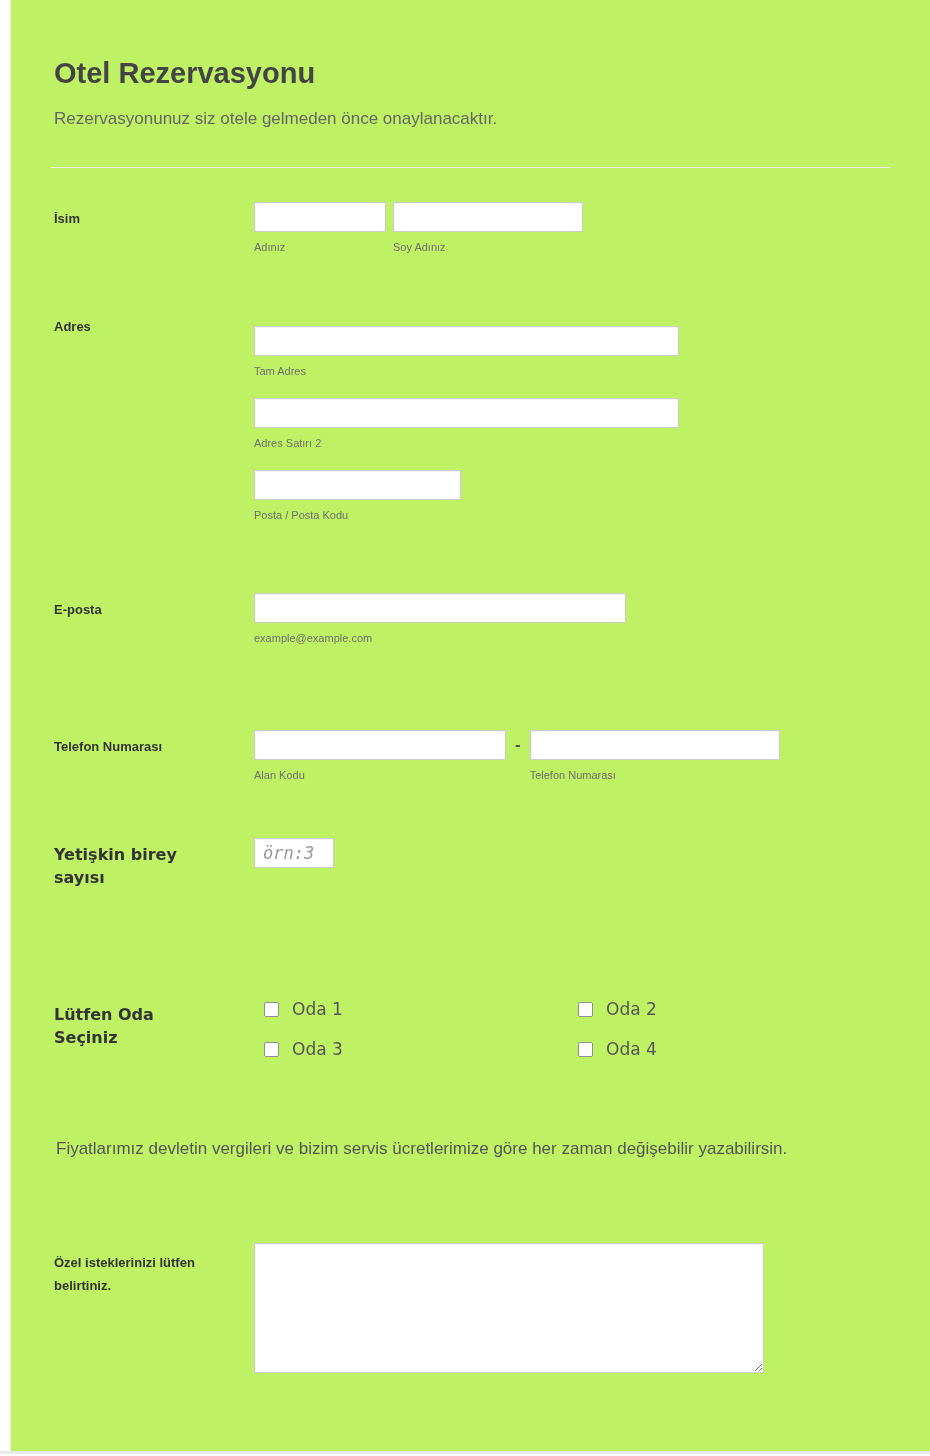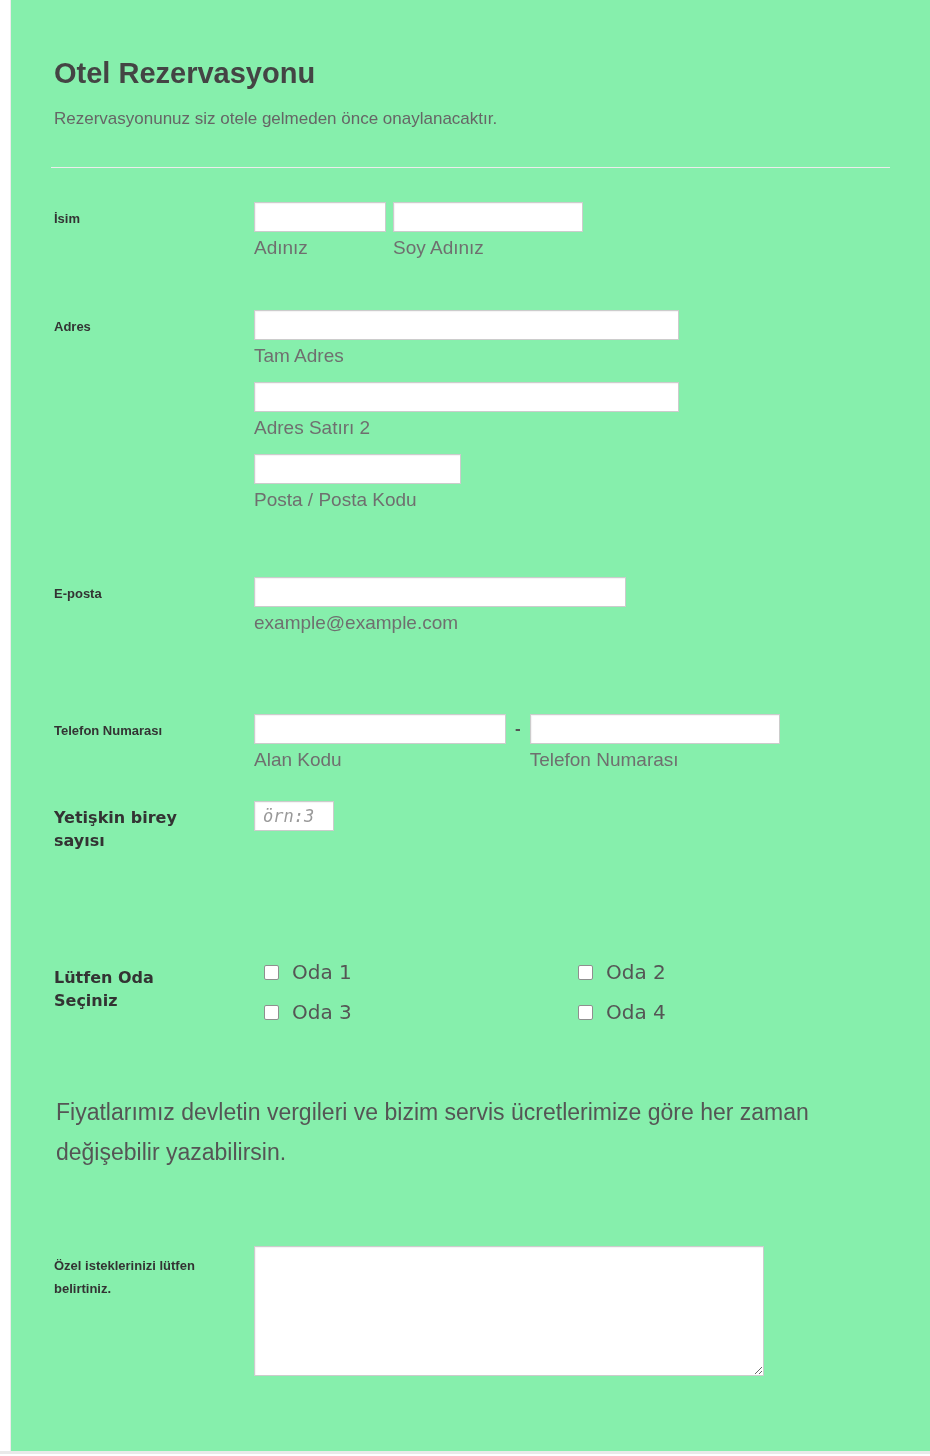--- a/index.html
+++ b/index.html
@@ -3,21 +3,21 @@
 <meta charset="utf-8">
 <style>
   * { margin:0; padding:0; box-sizing:border-box; }
   html,body { background:#ffffff; }
   body {
     width:930px; height:1456px; position:relative; overflow:hidden;
     font-family:"Liberation Sans", sans-serif;
   }
   .page {
     position:absolute; left:10px; top:0; width:920px; height:1452px;
-    border-left:1px solid #ececec; background:#86efac;
+    border-left:1px solid #ececec; background:#bef264;
   }
   .bottom-line {
     position:absolute; left:0; top:1451px; width:930px; height:3px;
     background:#e9e9e9;
   }
   .header { padding:56px 50px 0 43px; }
   .form-title { font-size:29px; line-height:34px; font-weight:bold; color:#444444; }
   .form-subtitle { margin-top:18px; font-size:17px; line-height:21px; color:#666666; }
   .header-divider { margin:38px 40px 0 40px; border-top:1px solid #ececec; }
 
@@ -28,69 +28,69 @@
   }
   .q-label.wide { font-family:"DejaVu Sans", sans-serif; font-size:16px; line-height:23px; }
 
   .field-col { display:flex; flex-direction:column; }
   .field-group { display:flex; }
   .text-input {
     height:30px; border:1px solid #cccccc; background:#ffffff;
     font-family:"Liberation Sans", sans-serif; font-size:15px; color:#333333;
     padding:0 8px; box-shadow:inset 1px 1px 1px rgba(0,0,0,0.05); outline:none;
   }
-  .sublabel { margin-top:8px; font-size:19px; line-height:15px; color:#6f6f6f; }
+  .sublabel { margin-top:8px; font-size:11px; line-height:15px; color:#6f6f6f; }
 
   .row-isim { margin-top:34px; }
   .w-first { width:132px; }
   .gap-7 { margin-left:7px; }
   .w-last { width:190px; }
 
   .row-adres { margin-top:55px; }
   .addr-stack { display:flex; flex-direction:column; }
   .addr-sub { margin-top:19px; }
-  .addr-sub.first { margin-top:0; }
+  .addr-sub.first { margin-top:16px; }
   .w-full { width:425px; }
   .w-city { width:204px; }
   .gap-13 { margin-left:13px; }
   .w-state { width:208px; }
   .w-zip { width:207px; }
 
   .row-email { margin-top:70px; }
   .w-email { width:372px; }
 
   .row-phone { margin-top:84px; }
   .w-area { width:252px; }
   .phone-sep { padding:5px 0 0 0; margin:0 9px; font-size:17px; font-weight:bold; color:#555555; }
   .w-phone { width:250px; }
 
-  .row-adults { margin-top:34px; }
+  .row-adults { margin-top:55px; }
   .w-adults {
     width:80px; font-family:"DejaVu Sans Mono", monospace; font-size:17px; color:#555555;font-style:italic;
   }
   .w-adults::placeholder { color:#999999; opacity:1; }
 
   .row-rooms { margin-top:109px; }
   .checkbox-grid {
     display:grid; grid-template-columns:314px auto; row-gap:17px;
     margin-left:10px; padding-top:0;
   }
   .checkbox-item { display:flex; align-items:center; cursor:pointer; }
   .checkbox-box {
     appearance:none; -webkit-appearance:none; width:15px; height:15px;
     border:1px solid #8f8f8f; border-radius:2px; background:#ffffff; margin:0;
   }
   .checkbox-label {
     margin-left:13px; font-family:"DejaVu Sans", sans-serif;
-    font-size:20px; line-height:23px; color:#555555;
+    font-size:17px; line-height:23px; color:#555555;
   }
 
   .note-text {
     margin-top:68px; padding-left:45px; width:835px;
-    font-size:23px; line-height:40px; color:#555555;
+    font-size:17px; line-height:40px; color:#555555;
   }
 
   .row-special { margin-top:74px; }
   .special-label { padding-top:8px; }
   .w-textarea {
     width:510px; height:130px; border:1px solid #cccccc; background:#ffffff;
     box-shadow:inset 1px 1px 1px rgba(0,0,0,0.05); outline:none;
     font-family:"Liberation Sans", sans-serif; font-size:15px; color:#333333;
     padding:6px 8px; resize:both;
   }

